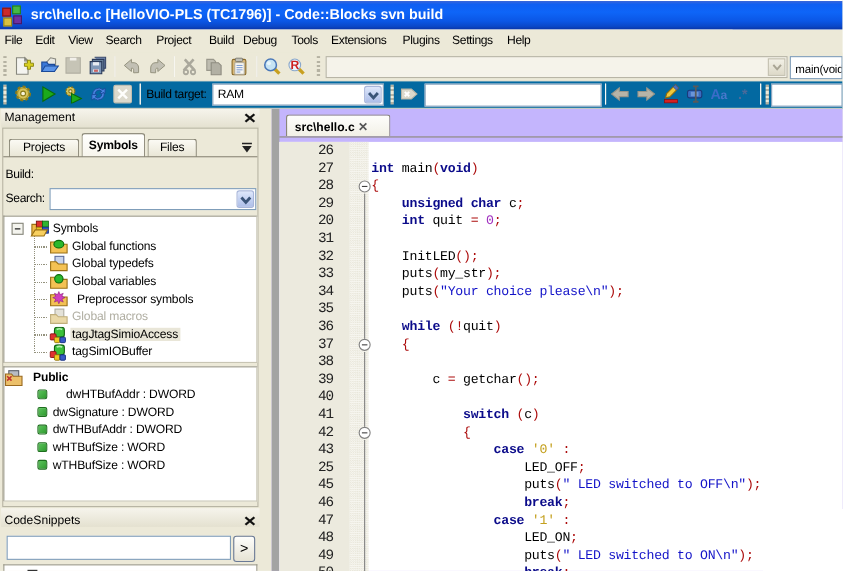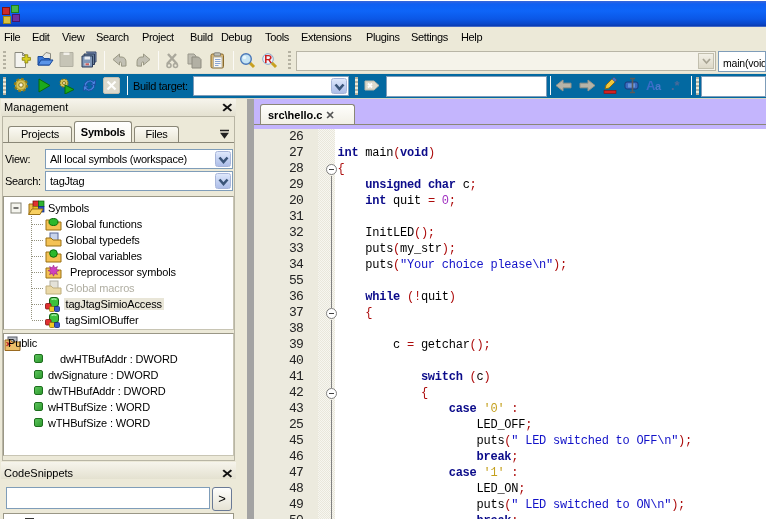--- a/index.html
+++ b/index.html
@@ -58,20 +58,21 @@
 #snip{left:1px;top:461px;width:235px;height:58px}
 </style></head>
 <body>
 <div id="title" class="abs">
   <div class="abs" style="left:2px;top:5px;width:18px;height:18px">
     <div class="abs" style="left:0;top:2px;width:8px;height:8px;background:#cc2a2a;border:1px solid #801414"></div>
     <div class="abs" style="left:9px;top:0;width:8px;height:8px;background:#46b846;border:1px solid #1e7a1e"></div>
     <div class="abs" style="left:1px;top:11px;width:8px;height:8px;background:#d8c040;border:1px solid #9a8618"></div>
     <div class="abs" style="left:10px;top:9px;width:8px;height:8px;background:#7030a0;border:1px solid #46186a"></div>
   </div>
+  <div class="abs txt">src\hello.c [HelloVIO-PLS (TC1796)] - Code::Blocks svn build</div>
 </div>
 <div id="menu" class="abs">
   <span style="left:4px">File</span>
     <span style="left:32px">Edit</span>
     <span style="left:62px">View</span>
   <span style="left:96px">Search</span>
     <span style="left:142px">Project</span>
     <span style="left:190px">Build</span>
   <span style="left:221px">Debug</span>
     <span style="left:265px">Tools</span>
@@ -168,20 +169,21 @@
     <path d="M13.5 7 a5.5 5.5 0 0 1-9 5.5 L2.5 14 v-5 h5 l-2 2 a3.5 3.5 0 0 0 6-3 z" fill="#4a84e0" stroke="#1a4a9a" stroke-width="0.8"></path>
   </svg>
   <div class="abs" style="left:103px;top:3px;width:17px;height:17px;background:#dcd9cc;border:1px solid #c2bfb0;border-radius:2px">
     <svg width="11" height="11" style="display:block;margin:2px auto">
         <path d="M1.5 1.5 L9.5 9.5 M9.5 1.5 L1.5 9.5" stroke="#fefefc" stroke-width="2.2"></path>
       </svg>
   </div>
   <div class="abs tsep" style="left:127px;top:2px;height:19px"></div>
   <div class="abs" style="left:133px;top:6px;font-size:11px;letter-spacing:-0.3px">Build target:</div>
   <div class="combo abs" style="left:193px;top:2px;width:156px;height:20px">
+    <div class="cfield">RAM</div>
     <div class="carr">
         <svg width="11" height="9">
           <path d="M1.5 1.5 L5.5 6 L9.5 1.5" stroke="#3a5478" stroke-width="2.6" fill="none"></path>
         </svg>
       </div>
   </div>
   <div class="abs grip" style="left:355px;top:3px;height:18px"></div>
   <svg class="abs" style="left:363px;top:3px" width="18" height="17" viewBox="0 0 18 17">
     <path d="M2 4 h9 l5 4.5 L11 13 H2 z" fill="#dcd9cc" stroke="#b8b5a6"></path>
     <path d="M5 6.5 L9 10.5 M9 6.5 L5 10.5" stroke="#fff" stroke-width="1.8"></path>
@@ -221,32 +223,23 @@
       <span class="capx">✕</span>
     </div>
   <div id="tabpanel">
     <div class="tab" style="left:5px;top:9px;width:64px;height:17px;padding-top:1px">Projects</div>
     <div class="tab active" style="left:71px;top:4px;width:58px;height:22px;padding-top:4px">Symbols</div>
     <div class="tab" style="left:131px;top:9px;width:45px;height:17px;padding-top:1px">Files</div>
     <div id="tabline"></div>
     <svg class="abs" style="left:216px;top:12px" width="11" height="10">
         <path d="M1 1.5 h9 M2.5 4.5 L5.5 8.5 L8.5 4.5 z" stroke="#222" fill="#222" stroke-width="1.4"></path>
       </svg>
-    <div class="lbl" style="left:2px;top:36px">View:</div>
-    <div class="combo abs" style="left:42px;top:32px;width:188px;height:20px">
-      <div class="cfield">All local symbols (workspace)</div>
-      <div class="carr">
-          <svg width="11" height="9">
-            <path d="M1.5 1.5 L5.5 6 L9.5 1.5" stroke="#3a5478" stroke-width="2.6" fill="none"></path>
-          </svg>
-        </div>
-    </div>
+    <div class="lbl" style="left:2px;top:36px">Build:</div>
     <div class="lbl" style="left:2px;top:58px">Search:</div>
     <div class="combo abs" style="left:42px;top:54px;width:188px;height:20px">
-      <div class="cfield">tagJtag</div>
       <div class="carr">
           <svg width="11" height="9">
             <path d="M1.5 1.5 L5.5 6 L9.5 1.5" stroke="#3a5478" stroke-width="2.6" fill="none"></path>
           </svg>
         </div>
     </div>
     <div class="white abs" id="tree" style="left:0px;top:79px;width:231px;height:134px">
       <svg class="abs" style="left:0px;top:3px" width="230" height="128">
         <g stroke="#94927e" stroke-dasharray="1 1" fill="none" shape-rendering="crispEdges">
           <path d="M27.5 14 V120.5"></path>
@@ -328,21 +321,21 @@
           <span class="tx" style="left:61.5px">tagSimIOBuffer</span>
         </div>
     </div>
     <div class="white abs" id="pub" style="left:0px;top:216px;width:231px;height:123px">
       <div class="trow" style="top:1px">
           <svg class="abs" style="left:0px;top:1px" width="17" height="16" viewBox="0 0 17 16">
           <rect x="4" y="1" width="9" height="8" fill="#b8bcc4" stroke="#5a5e68"></rect>
           <path d="M1 4 h5.5 l1.5 2 h8 v8.5 H1 z" fill="#ecc06a" stroke="#9a6a20"></path>
           <path d="M2.5 6 l4 4 M6.5 6 l-4 4" stroke="#c03030" stroke-width="1.4"></path>
         </svg>
-          <span class="tx" style="left:4px;font-weight:normal">Public</span>
+          <span class="tx" style="left:26px;font-weight:bold">Public</span>
         </div>
       <div class="trow" style="top:17px">
           <span class="gsq"></span>
           <span class="tx" style="left:56px">dwHTBufAddr : DWORD</span>
         </div>
       <div class="trow" style="top:33px">
           <span class="gsq"></span>
           <span class="tx" style="left:44px">dwSignature : DWORD</span>
         </div>
       <div class="trow" style="top:49px">
@@ -378,21 +371,21 @@
     <div id="gutter">
         <div>26</div>
         <div>27</div>
         <div>28</div>
         <div>29</div>
         <div>20</div>
         <div>31</div>
         <div>32</div>
         <div>33</div>
         <div>34</div>
-        <div>55</div>
+        <div>35</div>
         <div>36</div>
         <div>37</div>
         <div>38</div>
         <div>39</div>
         <div>40</div>
         <div>41</div>
         <div>42</div>
         <div>43</div>
         <div>25</div>
         <div>45</div>

